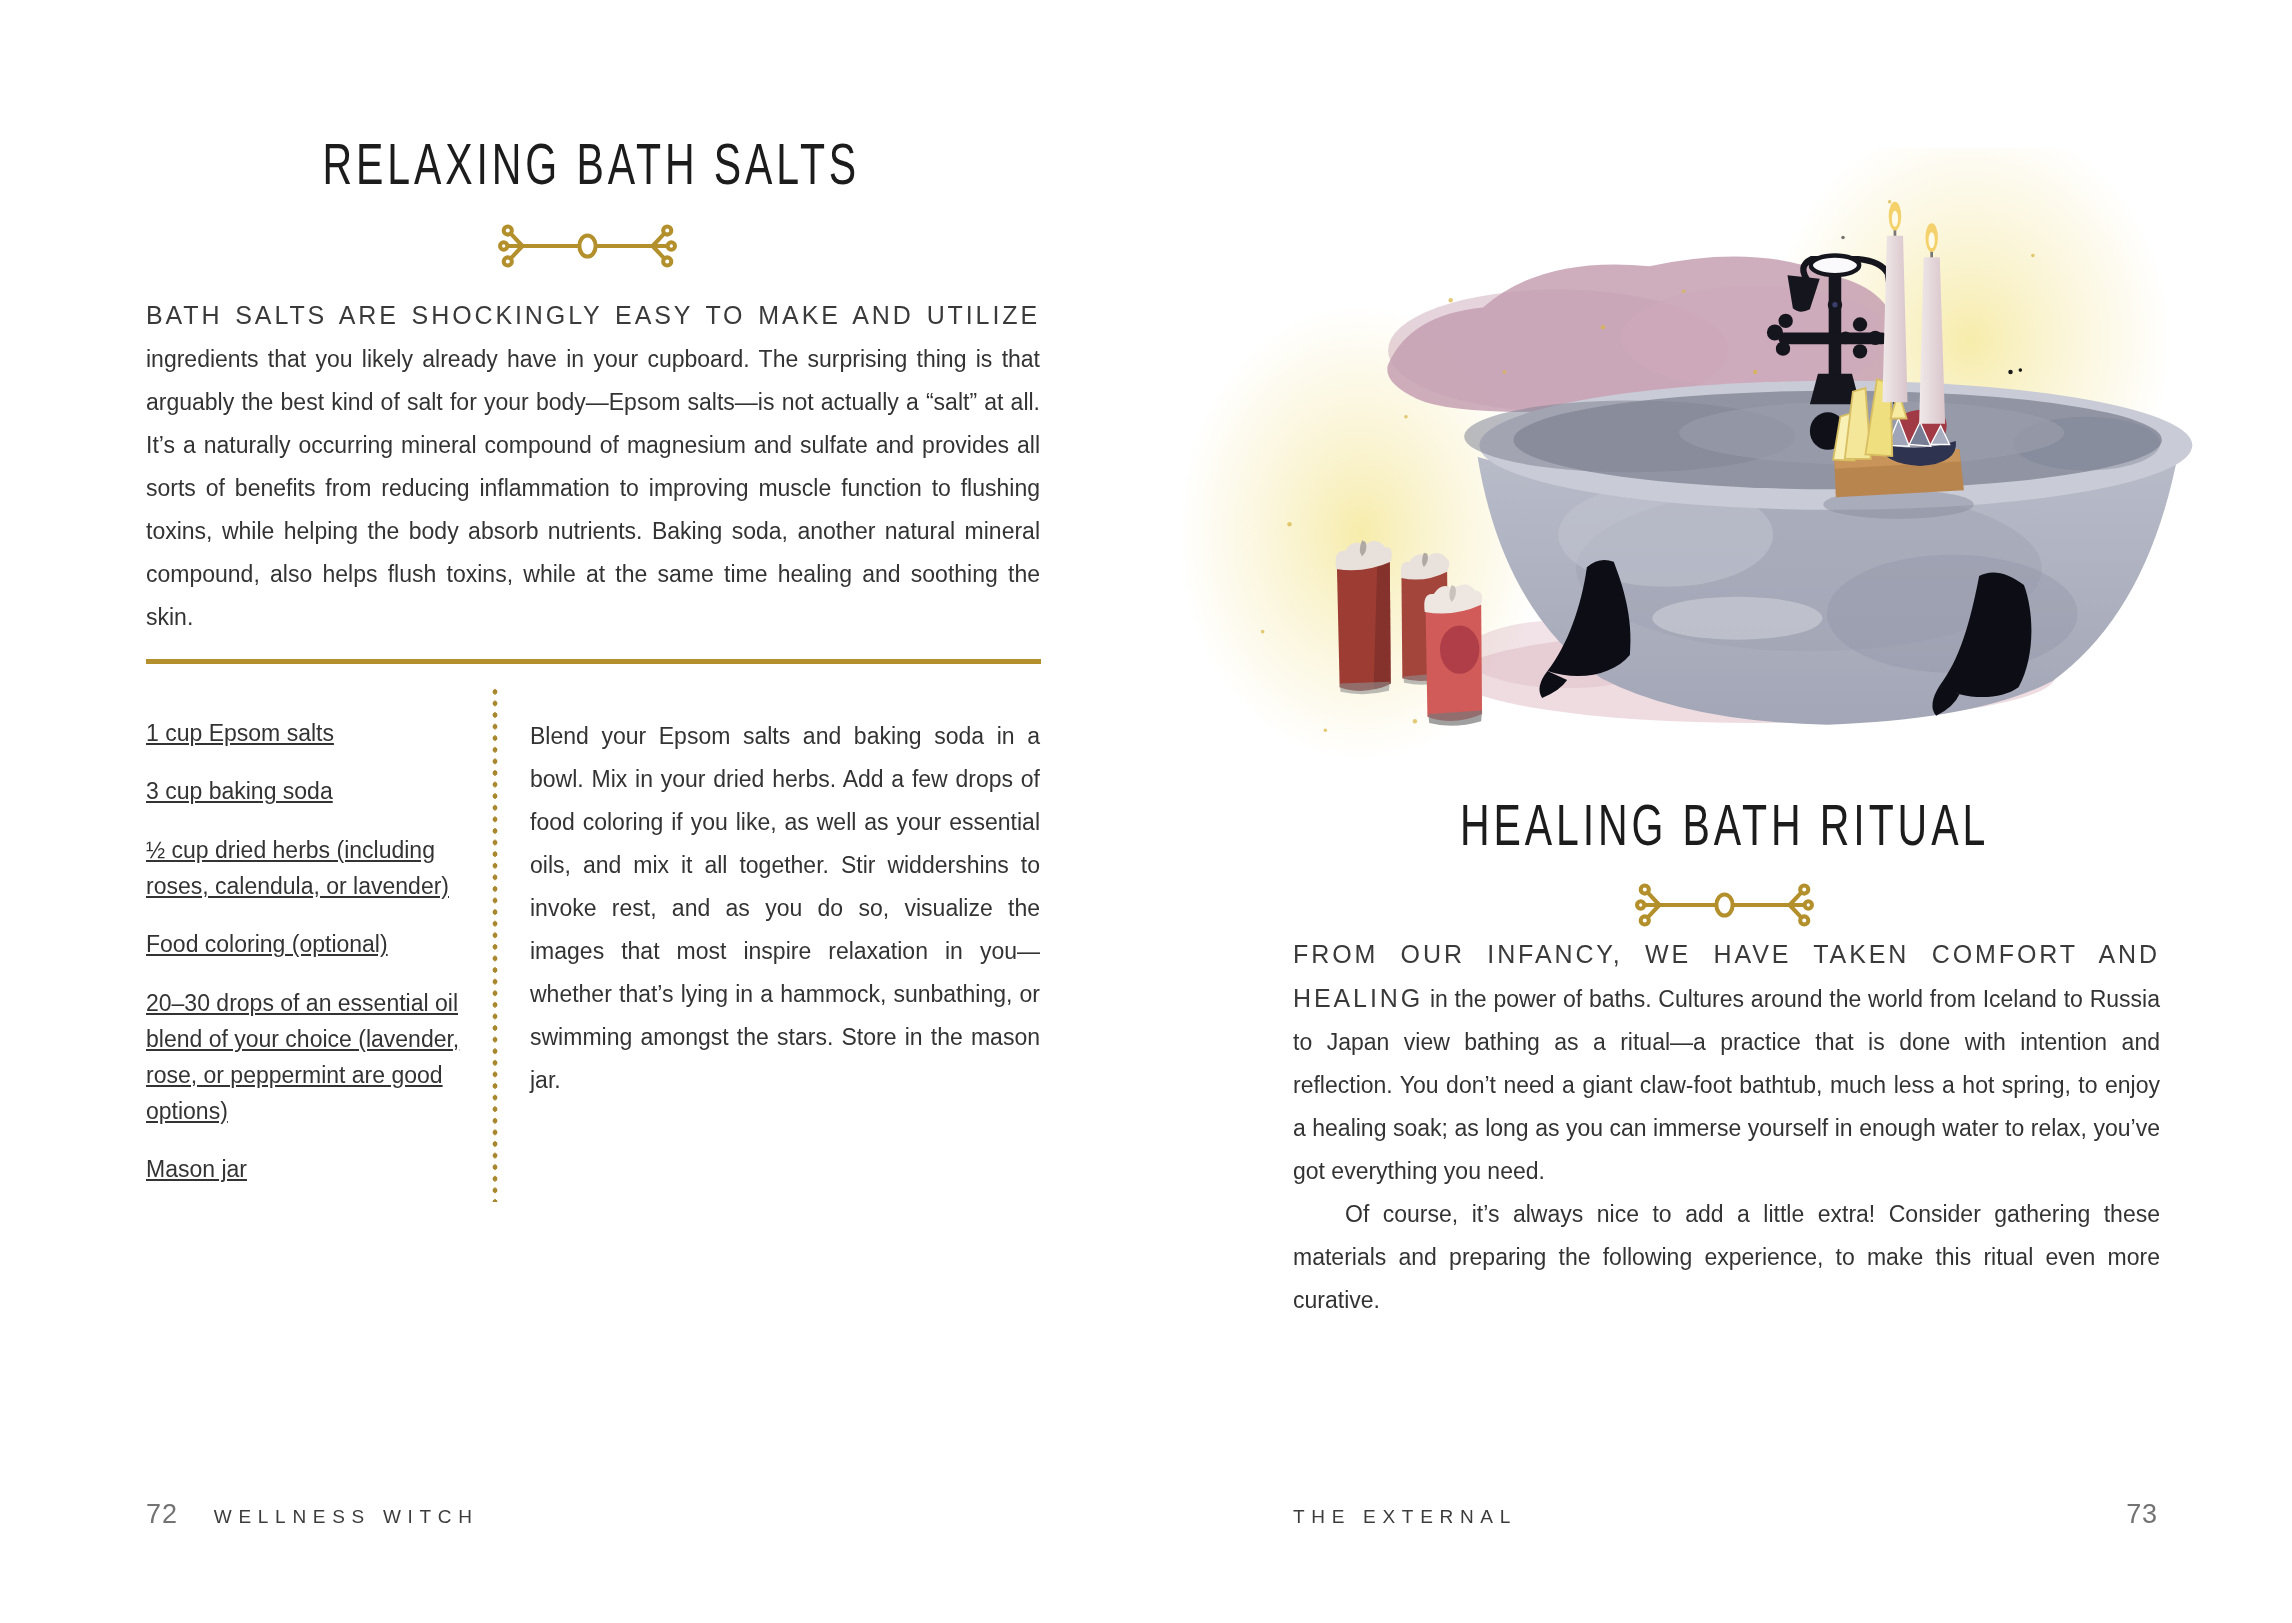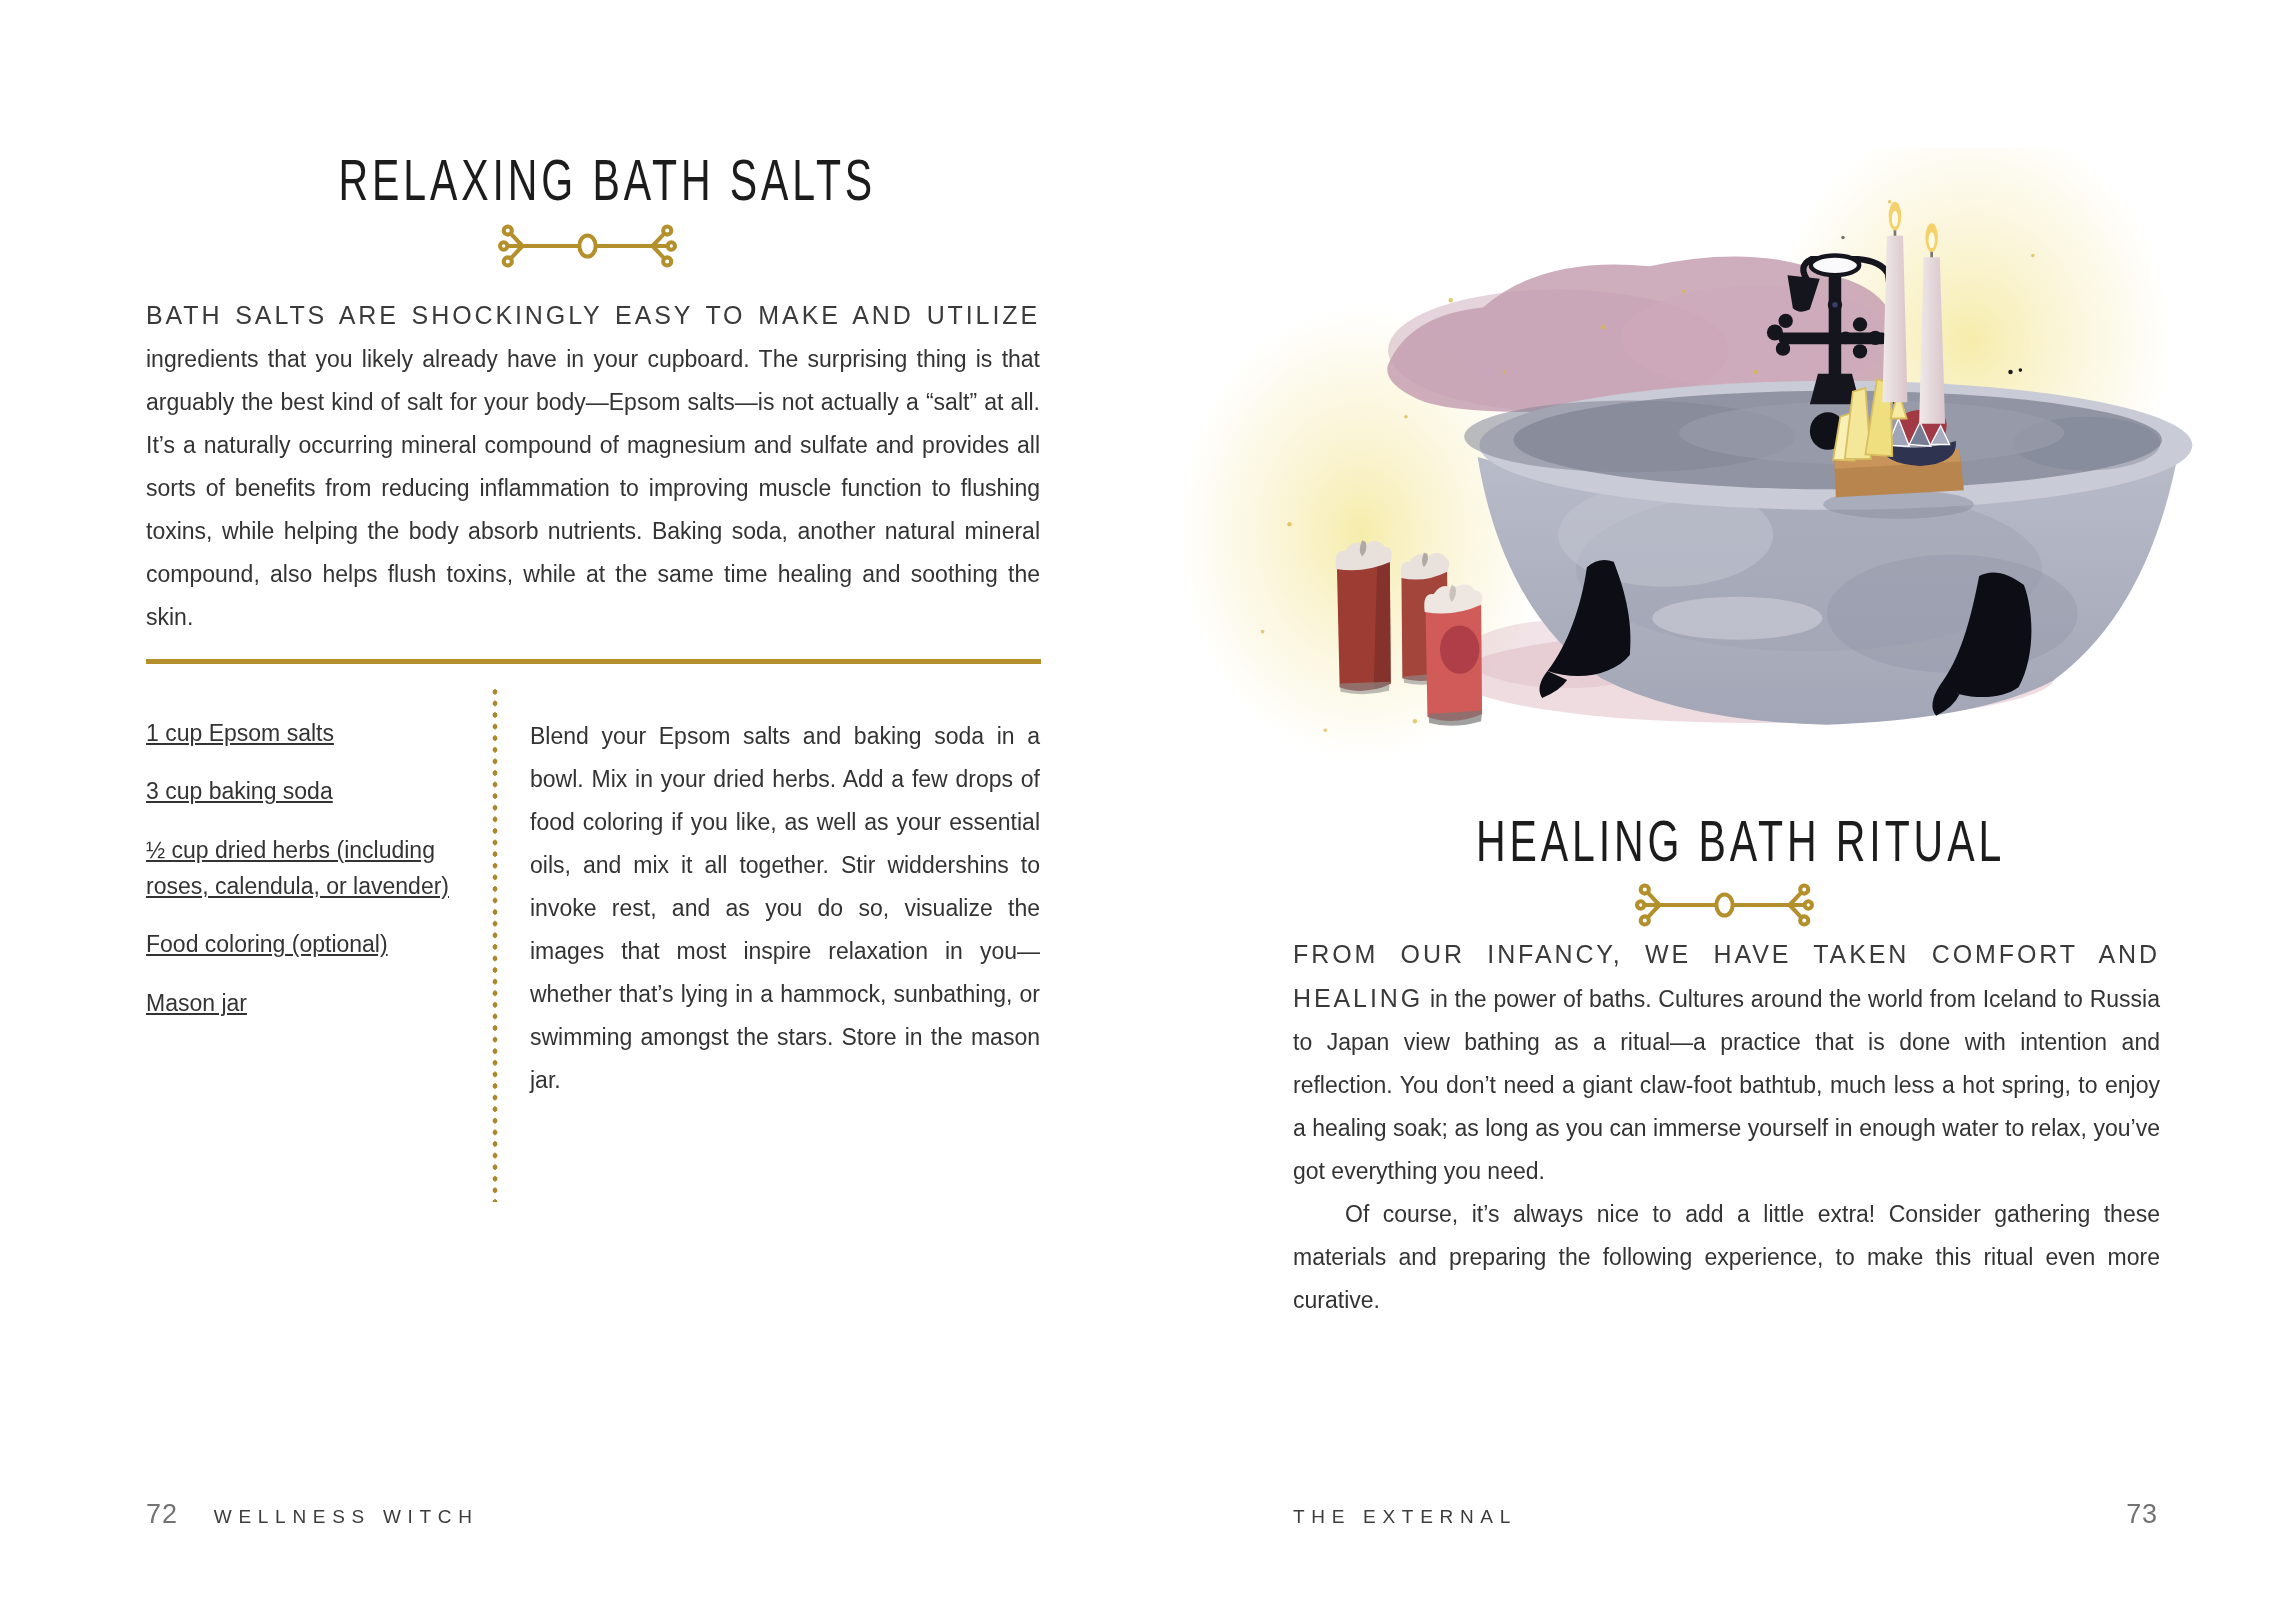--- a/index.html
+++ b/index.html
@@ -2,21 +2,21 @@
 <html style="font-size:14.3px"><head>
 <meta charset="utf-8">
 <style>
   html,body{margin:0;padding:0;}
   body{
     width:2293px;height:1624px;position:relative;background:#ffffff;
     font-family:"Liberation Sans", sans-serif;color:#2e2e2e;overflow:hidden;
   }
   .abs{position:absolute;}
   
-  .page-title{margin:16px;font-weight:normal;font-size:57px;letter-spacing:5.4px;color:#1c1c1c;
+  .page-title{margin:0;font-weight:normal;font-size:57px;letter-spacing:5.4px;color:#1c1c1c;
     text-align:center;white-space:nowrap;}
   .title-squeeze{display:inline-block;transform:scaleX(0.72);transform-origin:center;}
   .title-left{left:143px;top:131px;width:896px;}
   .title-right{left:1272px;top:792px;width:905px;}
   
   .ornament-left{left:498px;top:220px;}
   .ornament-right{left:1635px;top:879px;}
   .gold-rule{left:146px;top:659px;width:895px;height:4.5px;background:#B3902C;}
   .dotted-divider{left:492px;top:686px;width:6.3px;height:516px;
     background-image:radial-gradient(circle, #A8872E 2.4px, rgba(168,135,46,0) 2.8px);
@@ -75,20 +75,21 @@
       <span>ingredients that you likely already have in your cupboard. The surprising thing is that arguably the best kind of salt for your body—Epsom salts—is not actually a “salt” at all. It’s a naturally occurring mineral compound of magnesium and sulfate and provides all sorts of benefits from reducing inflammation to improving muscle function to flushing toxins, while helping the body absorb nutrients. Baking soda, another natural mineral compound, also helps flush toxins, while at the same time healing and soothing the skin.</span>
     </p>
 
     <div class="abs gold-rule"></div>
 
     <ul class="abs ingredients">
       <li>1 cup Epsom salts</li>
       <li>3 cup baking soda</li>
       <li>½ cup dried herbs (including roses, calendula, or lavender)</li>
       <li>Food coloring (optional)</li>
+      <li>20–30 drops of an essential oil blend of your choice (lavender, rose, or peppermint are good options)</li>
       <li>Mason jar</li>
     </ul>
 
     <div class="abs dotted-divider"></div>
 
     <p class="abs body-text instructions-block">Blend your Epsom salts and baking soda in a bowl. Mix in your dried herbs. Add a few drops of food coloring if you like, as well as your essential oils, and mix it all together. Stir widdershins to invoke rest, and as you do so, visualize the images that most inspire relaxation in you—whether that’s lying in a hammock, sunbathing, or swimming amongst the stars. Store in the mason jar.</p>
 
     <footer class="abs page-footer footer-left">
       <span class="page-num">72</span>
       <span class="footer-caption">WELLNESS WITCH</span>

